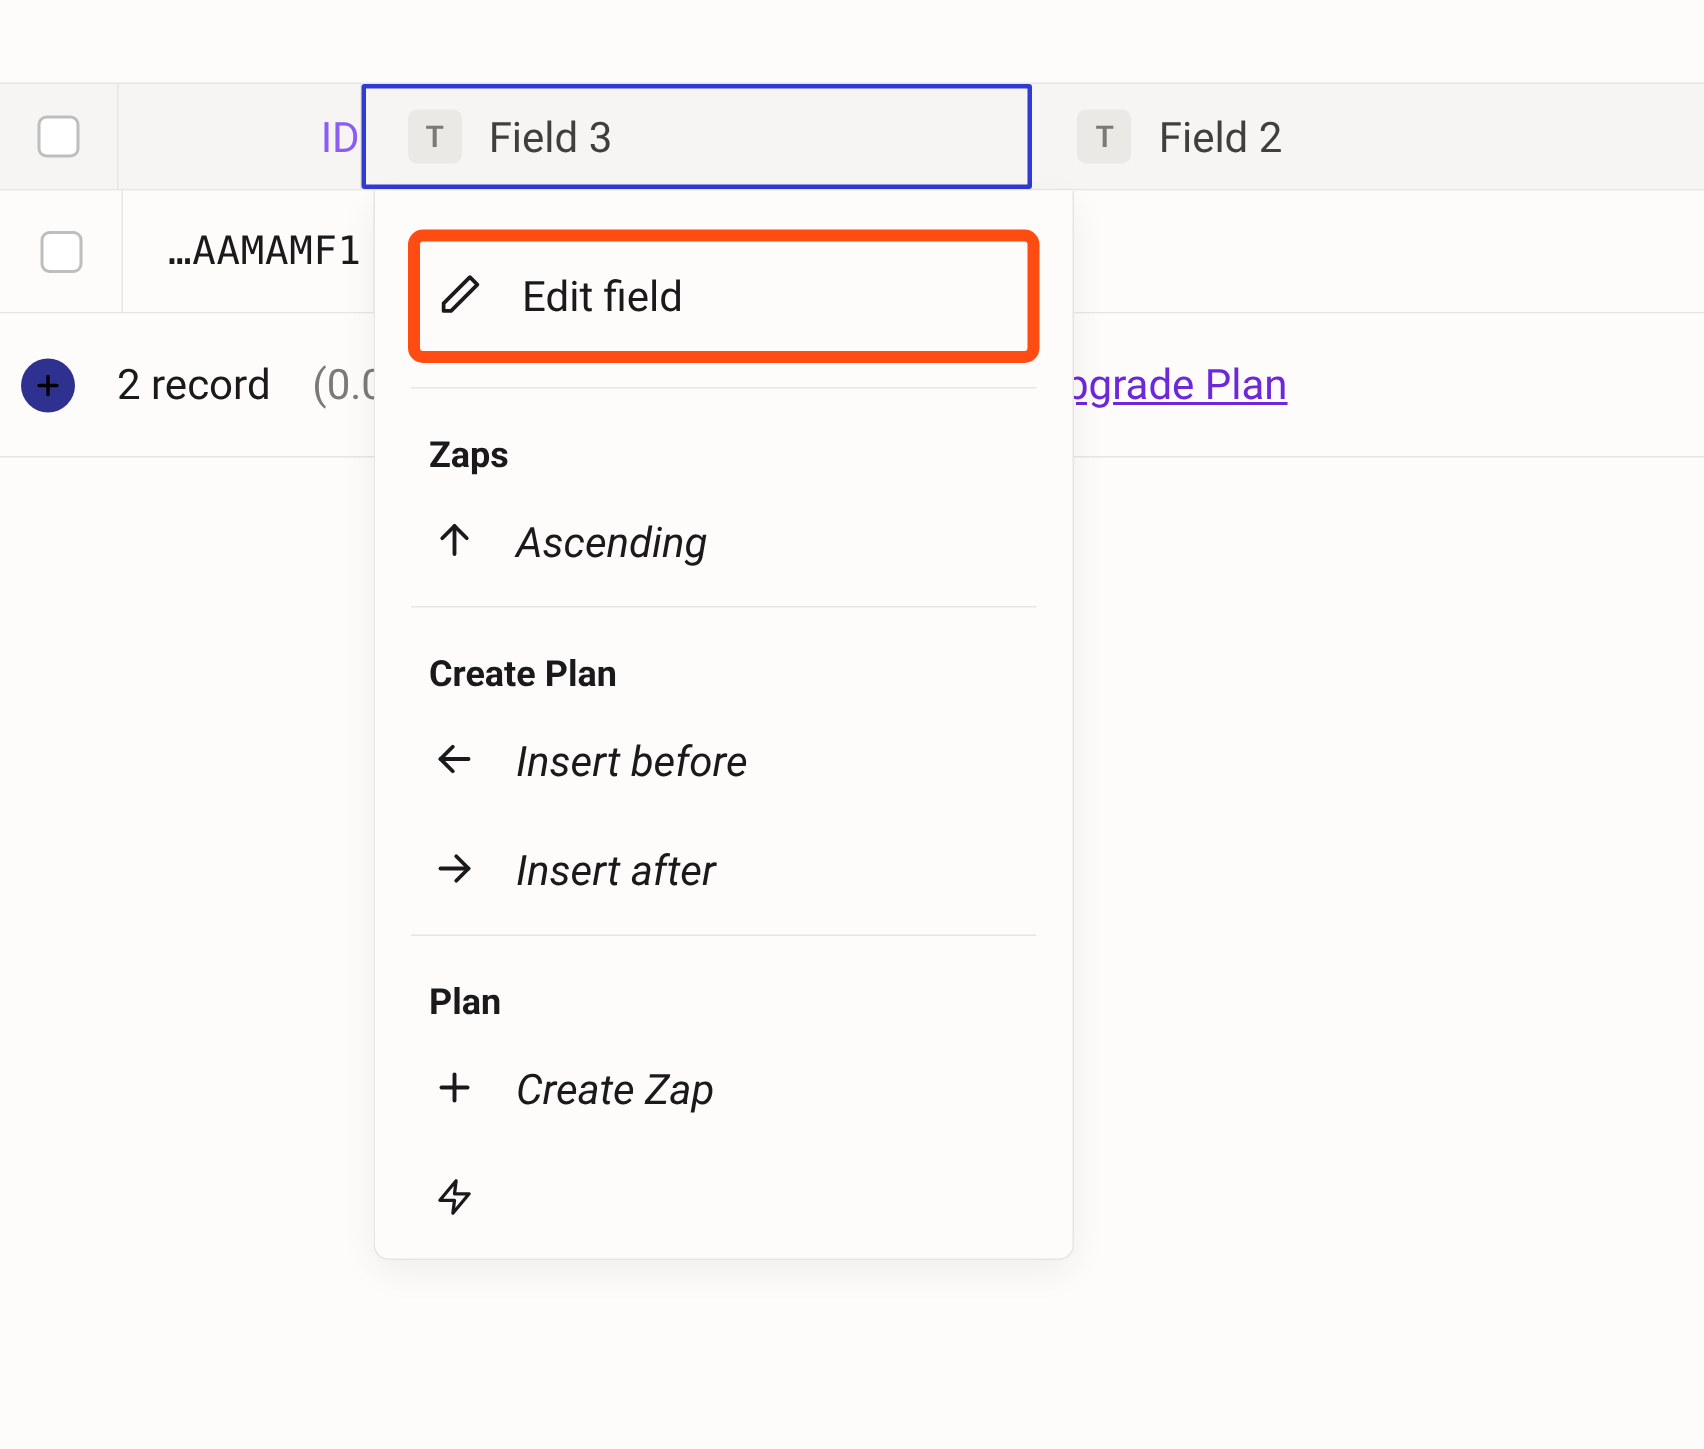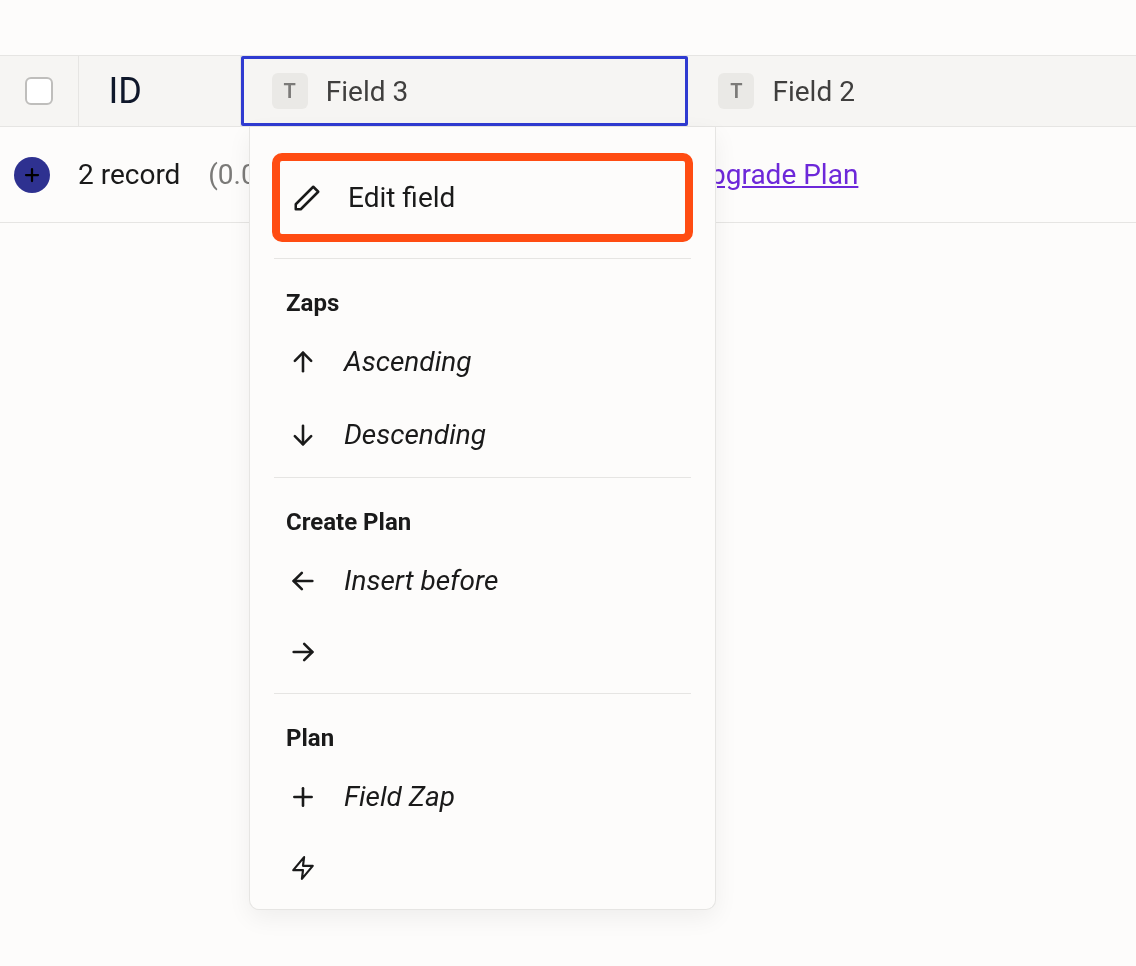--- a/index.html
+++ b/index.html
@@ -56,22 +56,23 @@
       border: 2px solid #bfbebc;
       border-radius: 6px;
       background: #fff;
     }
     .id-header-cell {
       width: 168px;
       display: flex;
       align-items: center;
       padding-left: 30px;
       border-right: 1px solid #e6e5e3;
-      color: #0f172a;
-      font-size: 36px;
+      color: #8b5cf6;
+      font-size: 28px;
+      justify-content: flex-end;
     }
     .id-data-cell {
       width: 168px;
       display: flex;
       align-items: center;
       padding-left: 30px;
       border-right: 1px solid #e6e5e3;
       color: #1a1a1a;
       font-size: 26px;
       font-weight: 500;
@@ -144,21 +145,21 @@
       border-top: none;
       border-bottom-left-radius: 10px;
       border-bottom-right-radius: 10px;
       padding-bottom: 6px;
     }
     .dropdown .dd-pad {
       padding: 26px 22px 10px 22px;
     }
     .dd-item {
       display: flex;
-      align-items: center;
+      align-items: flex-start;
       gap: 26px;
       padding: 22px 14px;
       border-radius: 10px;
       font-size: 28px;
       color: #1a1a1a;
       cursor: pointer;
     }
     .dd-item.highlight {
       border: 8px solid #ff4c12;
       padding: 20px 12px;
@@ -206,20 +207,28 @@
     <div class="field-header-cell selected">
       <span class="type-chip">T</span>
       <span>Field 3</span>
     </div>
     <div class="field-header-cell" style="border-right:none;">
       <span class="type-chip">T</span>
       <span>Field 2</span>
     </div>
   </div>
 
+  <div class="data-row">
+    <div class="checkbox-cell">
+      <div class="chk"></div>
+    </div>
+    <div class="id-data-cell">
+      <span>…AAMAMF1</span>
+    </div>
+  </div>
 
   <div class="footer-row">
     <div class="add-btn">
       <svg width="18" height="18" viewBox="0 0 24 24" fill="none" stroke="#ffffff" stroke-width="3" stroke-linecap="round">
           <line x1="12" y1="4" x2="12" y2="20"></line>
           <line x1="4" y1="12" x2="20" y2="12"></line>
         </svg>
     </div>
     <div class="footer-text">
       <span>2 record</span>
@@ -248,29 +257,20 @@
   <div class="dd-list">
     <div class="dd-item">
       <span class="ico">
         <svg width="28" height="28" viewBox="0 0 24 24" fill="none" stroke-width="2.2" stroke-linecap="round" stroke-linejoin="round">
             <line x1="12" y1="20" x2="12" y2="4"></line>
             <polyline points="5 11 12 4 19 11"></polyline>
           </svg>
       </span>
       <span>Ascending</span>
     </div>
-    <div class="dd-item">
-      <span class="ico">
-        <svg width="28" height="28" viewBox="0 0 24 24" fill="none" stroke-width="2.2" stroke-linecap="round" stroke-linejoin="round">
-            <line x1="12" y1="4" x2="12" y2="20"></line>
-            <polyline points="5 13 12 20 19 13"></polyline>
-          </svg>
-      </span>
-      <span>Descending</span>
-    </div>
   </div>
 
   <div class="dd-divider"></div>
 
   <div class="dd-section-title">Create Plan</div>
   <div class="dd-list">
     <div class="dd-item">
       <span class="ico">
         <svg width="28" height="28" viewBox="0 0 24 24" fill="none" stroke-width="2.2" stroke-linecap="round" stroke-linejoin="round">
             <line x1="20" y1="12" x2="4" y2="12"></line>
@@ -279,35 +279,36 @@
       </span>
       <span>Insert before</span>
     </div>
     <div class="dd-item">
       <span class="ico">
         <svg width="28" height="28" viewBox="0 0 24 24" fill="none" stroke-width="2.2" stroke-linecap="round" stroke-linejoin="round">
             <line x1="4" y1="12" x2="20" y2="12"></line>
             <polyline points="13 5 20 12 13 19"></polyline>
           </svg>
       </span>
+      <span>Insert after</span>
     </div>
   </div>
 
   <div class="dd-divider"></div>
 
   <div class="dd-section-title">Plan</div>
   <div class="dd-list">
     <div class="dd-item">
       <span class="ico">
         <svg width="26" height="26" viewBox="0 0 24 24" fill="none" stroke-width="2.4" stroke-linecap="round">
             <line x1="12" y1="4" x2="12" y2="20"></line>
             <line x1="4" y1="12" x2="20" y2="12"></line>
           </svg>
       </span>
-      <span>Field Zap</span>
+      <span>Create Zap</span>
     </div>
     <div class="dd-item">
       <span class="ico">
         <svg width="26" height="26" viewBox="0 0 24 24" fill="none" stroke-width="2" stroke-linecap="round" stroke-linejoin="round">
             <polygon points="13 2 3 14 12 14 11 22 21 10 12 10 13 2"></polygon>
           </svg>
       </span>
     </div>
   </div>
 </div>

